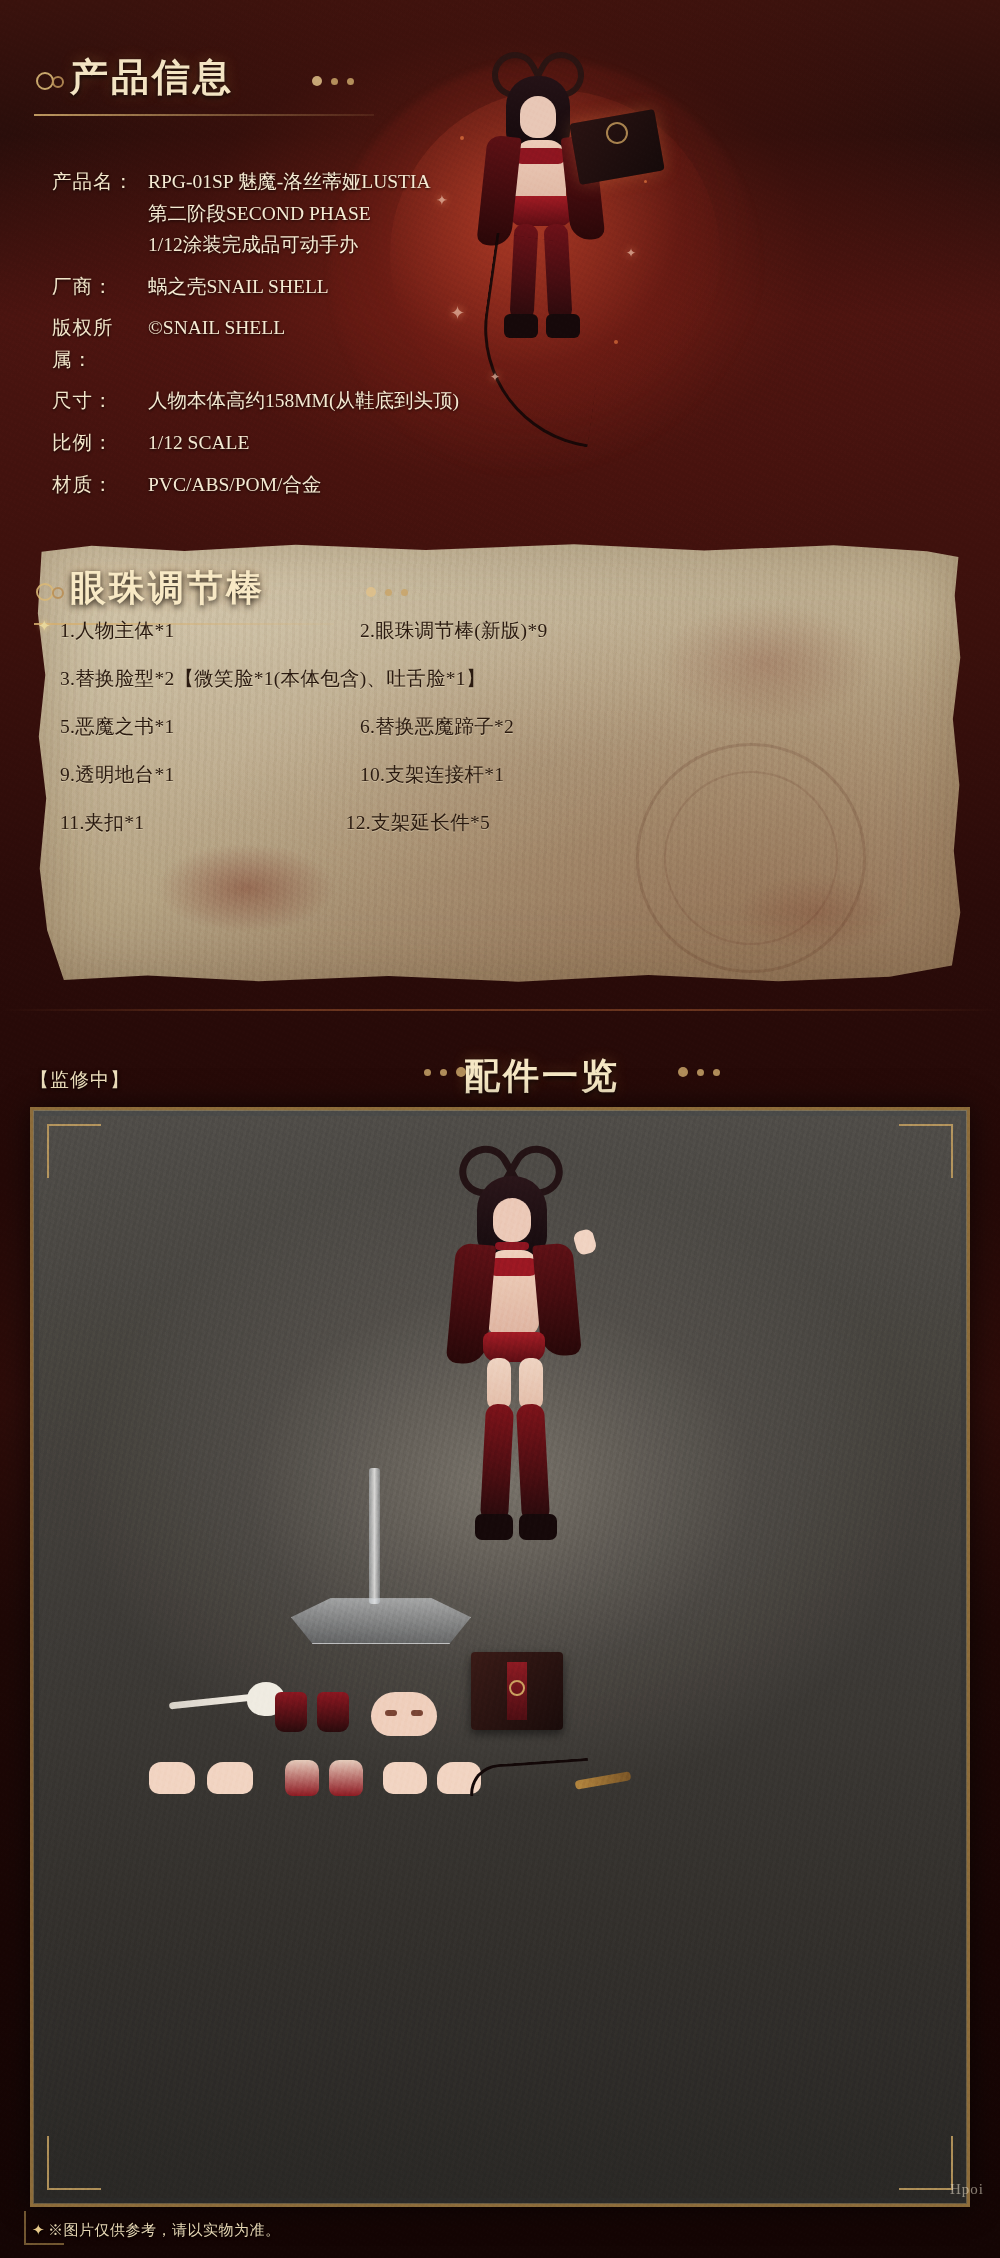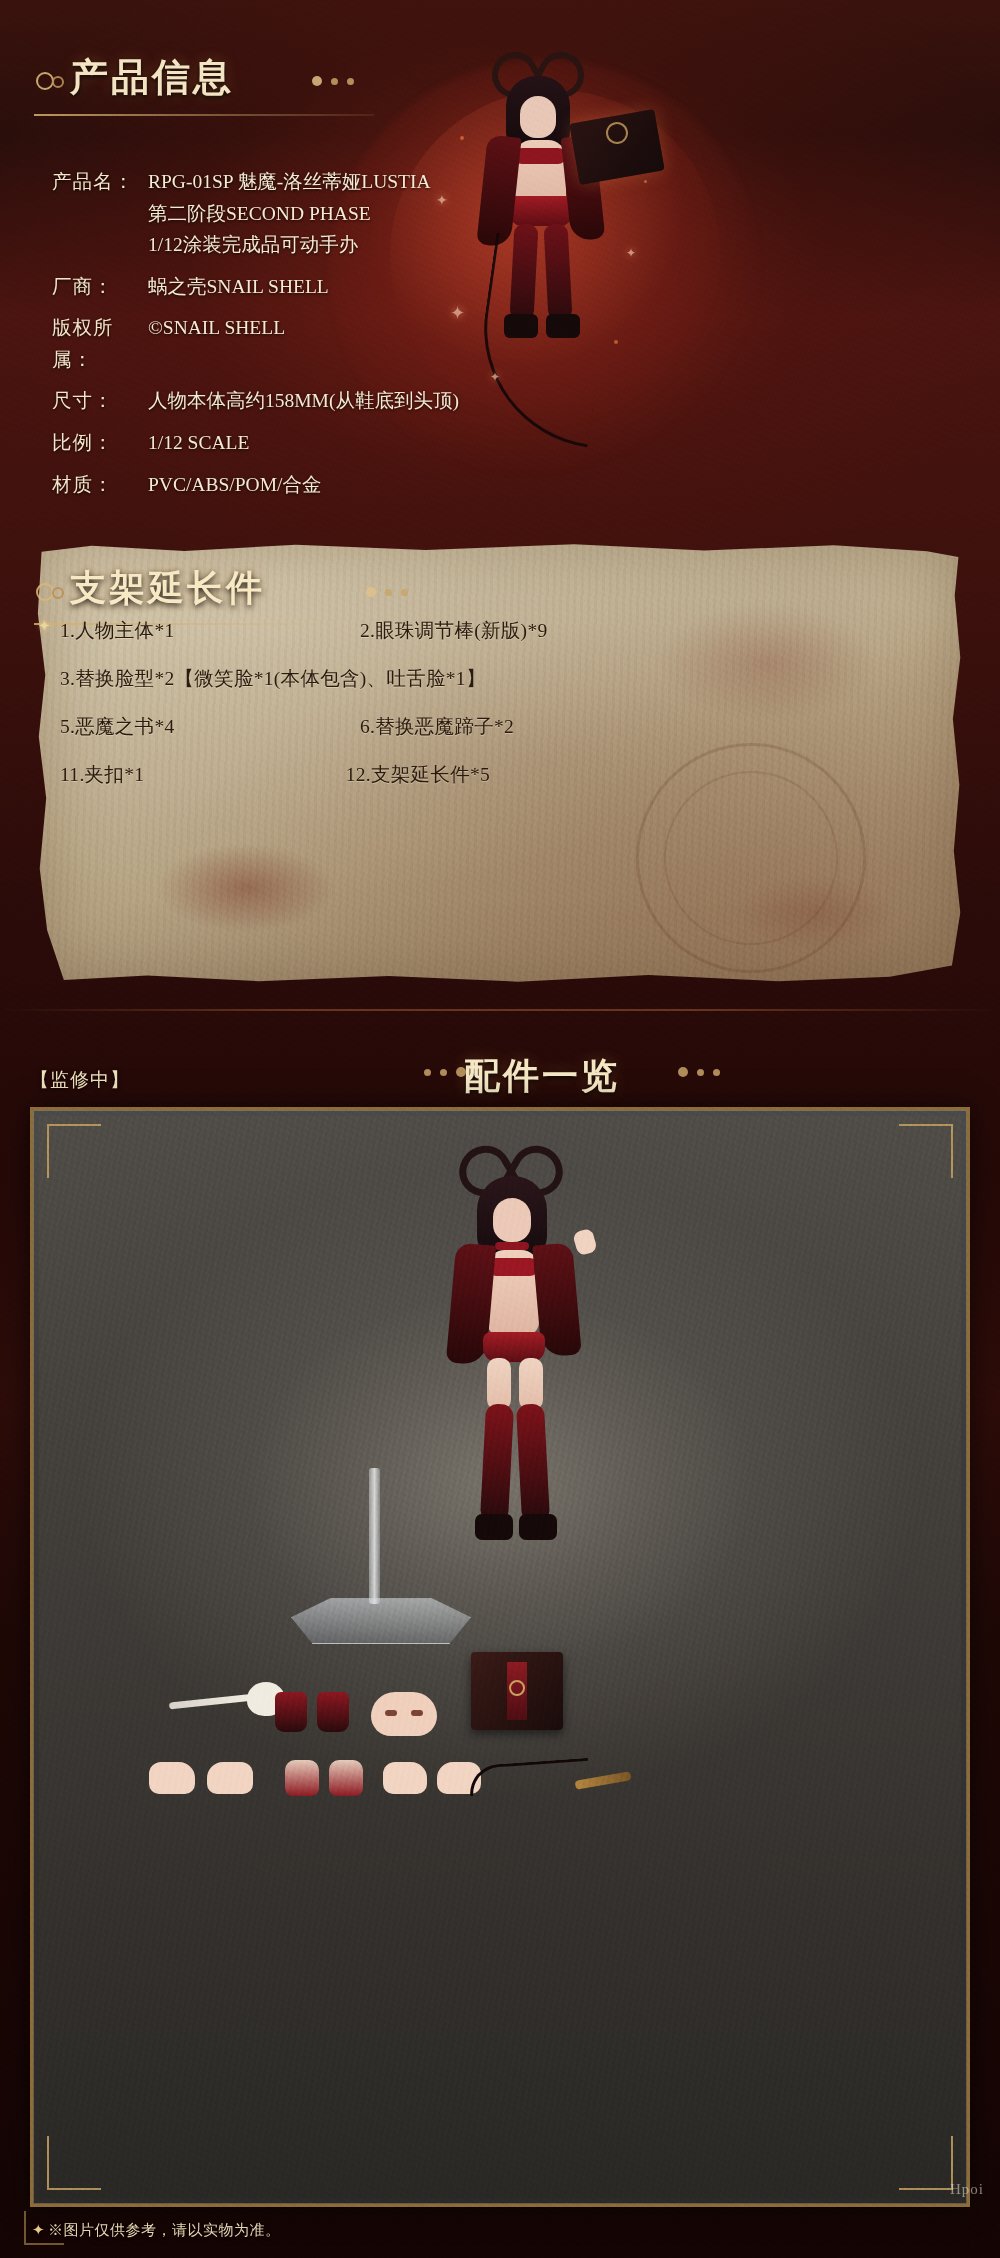--- a/index.html
+++ b/index.html
@@ -411,40 +411,44 @@
       <div class="parchment-stain" style="left:120px;top:300px;width:180px;height:90px;"></div>
       <div class="parchment-stain" style="left:620px;top:60px;width:220px;height:120px;opacity:.5;"></div>
       <div class="parchment-stain" style="left:700px;top:330px;width:160px;height:80px;opacity:.45;"></div>
 
       <div style="position:absolute;left:600px;top:200px;width:230px;height:230px;border:3px solid rgba(90,45,25,.18);border-radius:50%;"></div>
       <div style="position:absolute;left:628px;top:228px;width:174px;height:174px;border:2px solid rgba(90,45,25,.14);border-radius:50%;"></div>
     </div>
 
     <div class="heading-bar2">
       <div class="heading-deco-left"></div>
-      <div class="heading-title">支架延长件</div>
+      <div class="heading-title">眼珠调节棒</div>
       <div class="heading-dots" style="left:330px;">
         <i class="big"></i>
           <i></i>
           <i></i>
       </div>
     </div>
     <div class="heading-rule2"></div>
 
     <div class="contents-list">
       <div class="cl-row">
         <div class="cl-item left"><span class="sparkle-gold" style="left:-22px;top:0px;">✦</span><span class="txt">1.人物主体*1</span></div>
         <div class="cl-item left"><span class="txt">2.眼珠调节棒(新版)*9</span></div>
       </div>
       <div class="cl-row">
         <div class="cl-item wide"><span class="txt">3.替换脸型*2【微笑脸*1(本体包含)、吐舌脸*1】</span></div>
       </div>
       <div class="cl-row">
-        <div class="cl-item left"><span class="txt">5.恶魔之书*4</span></div>
+        <div class="cl-item left"><span class="txt">5.恶魔之书*1</span></div>
         <div class="cl-item left"><span class="txt">6.替换恶魔蹄子*2</span></div>
+      </div>
+      <div class="cl-row">
+        <div class="cl-item left"><span class="txt">9.透明地台*1</span></div>
+        <div class="cl-item left"><span class="txt">10.支架连接杆*1</span></div>
       </div>
       <div class="cl-row">
         <div class="cl-item left"><span class="txt">11.夹扣*1</span></div>
         <div class="cl-item left" style="width:330px;"><span class="txt">12.支架延长件*5</span></div>
       </div>
     </div>
   </div>
 
   <div class="sec-acc">
     <div class="divider-glow" style="top:4px;"></div>

